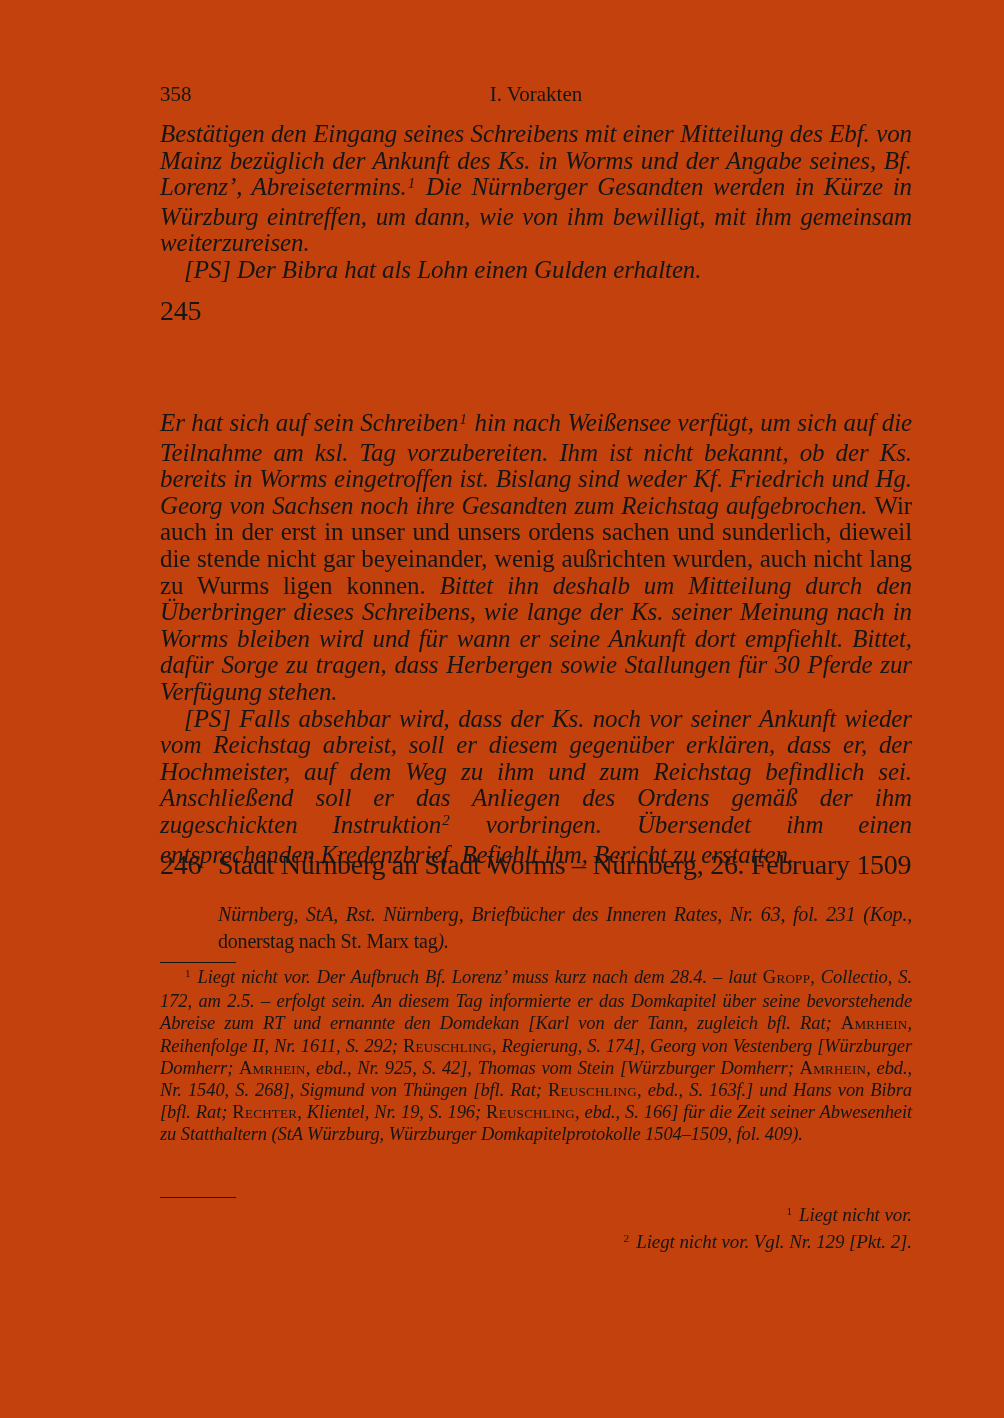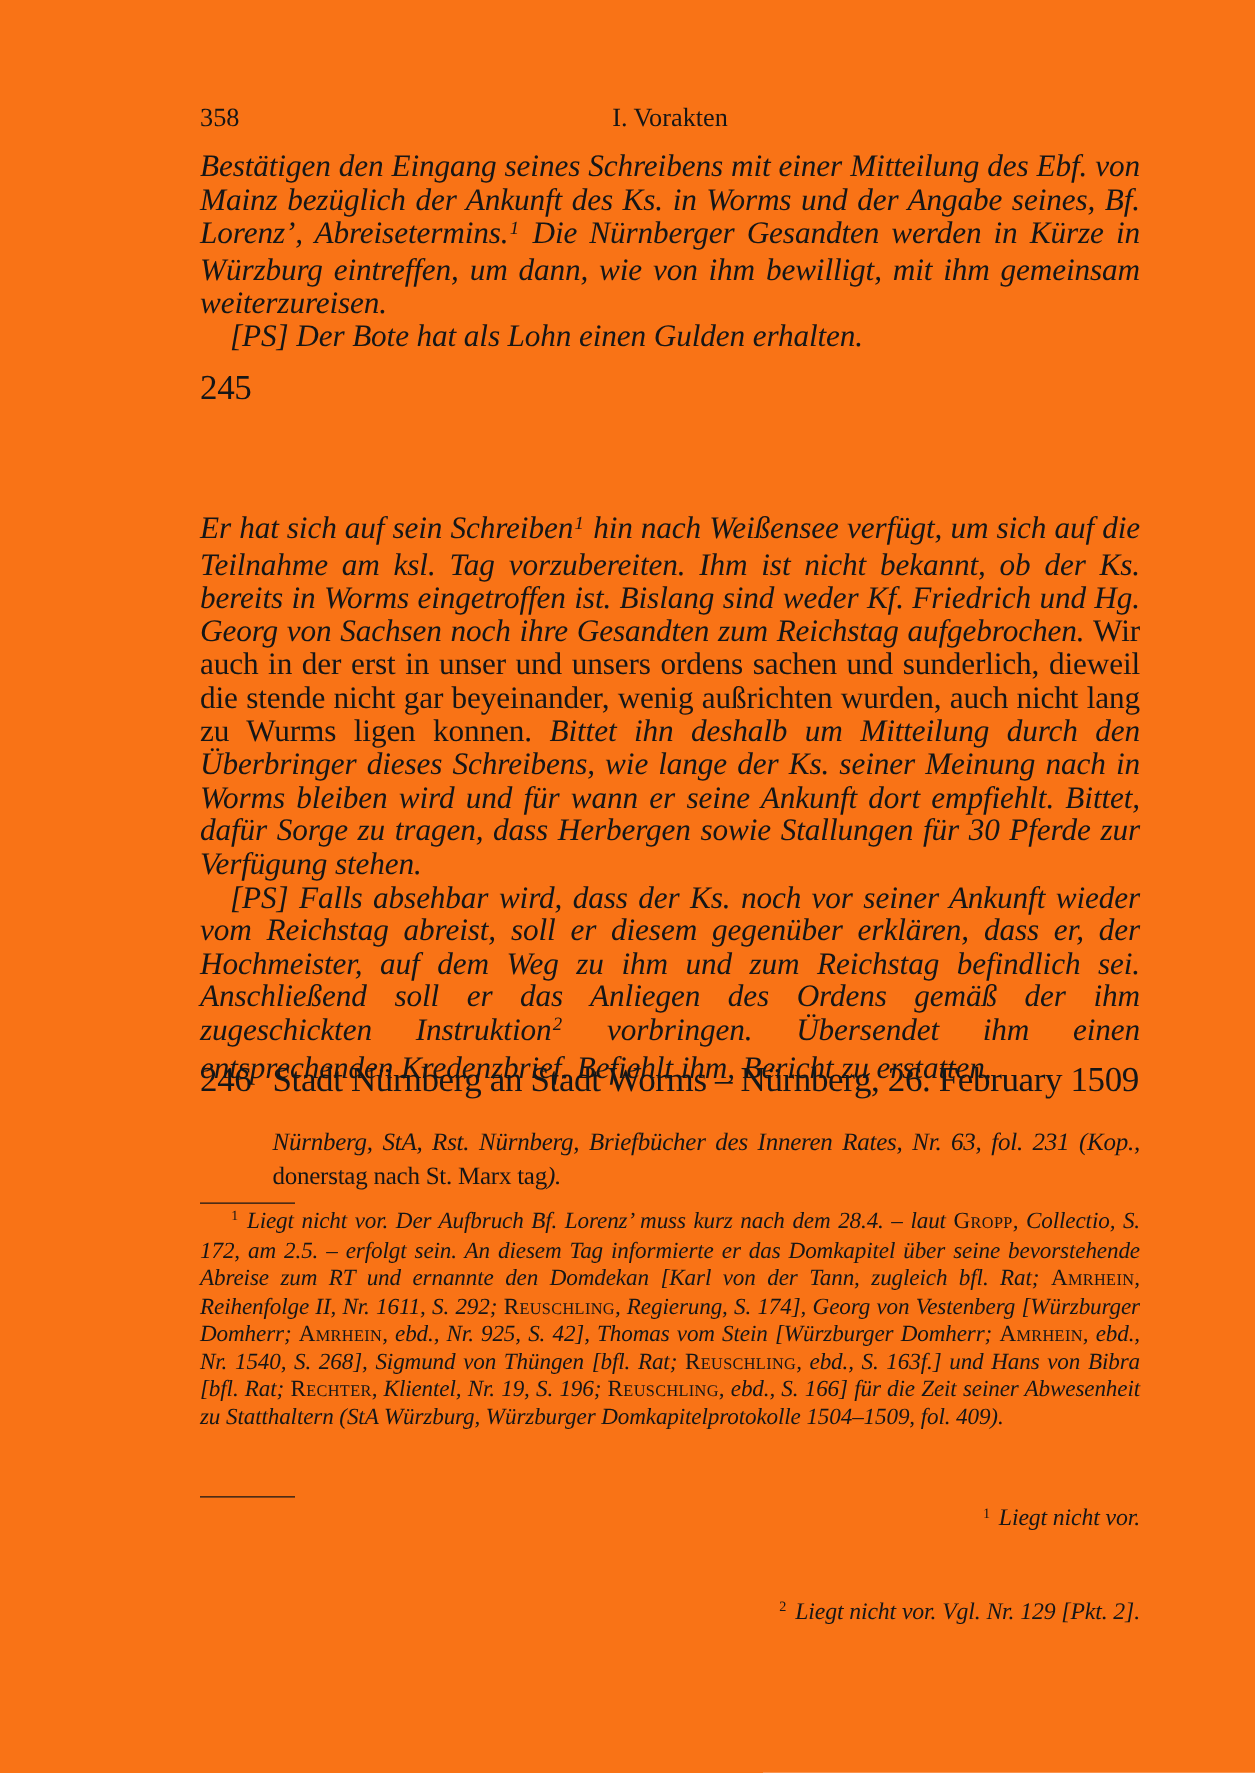--- a/index.html
+++ b/index.html
@@ -4,21 +4,21 @@
 <style>
   html,body{margin:0;padding:0;}
   body{
     width:1004px;height:1418px;
     background:#ffffff;
     font-family:"Liberation Serif", serif;
     color:#161616;
     position:relative;
     -webkit-hyphens:auto;hyphens:auto;
   }
-  .page{position:absolute;left:0;top:0;width:1004px;height:1418px;background:#f97316;}
+  .page{position:absolute;left:0;top:0;width:1004px;height:1418px;background:#c2410c;}
 
   .blk{position:absolute;left:160px;width:752px;}
 
   
   .header-row{top:82px;font-size:21px;line-height:24px;}
   .pnum{position:absolute;left:0;top:0;}
   .rhead{display:block;text-align:center;}
 
   
   p.para{margin:0;font-size:25px;line-height:26.6px;text-align:justify;letter-spacing:-0.1px;}
@@ -44,21 +44,21 @@
   .fnrule{position:absolute;left:160px;width:76px;height:0;border-top:1.6px solid #161616;}
   .rule1{top:962px;}
   .rule2{top:1197px;}
 
   
   .fn{position:absolute;left:160px;width:752px;font-size:18.5px;line-height:22.2px;
       text-align:justify;letter-spacing:-0.1px;}
   .fnlong{top:966px;text-indent:25px;}
   .fnitem{font-size:19px;line-height:24px;text-align:right;text-indent:25px;}
   .fn1{top:1203px;}
-  .fn2{top:1230px;margin-top:48px;}
+  .fn2{top:1230px;}
 
   
   .run-i{font-style:italic;}
   .run-r{font-style:normal;}
   .run-sc{font-style:normal;font-variant:small-caps;letter-spacing:0.3px;}
   .run-sup,.run-supr{font-size:0.6em;position:relative;top:-0.5em;letter-spacing:0;}
   .run-sup{font-style:italic;margin:0 1px;}
   .run-supr{font-style:normal;margin-right:7px;}
 </style>
 </head>
@@ -66,21 +66,21 @@
 
 <div class="page">
 
   <div class="blk header-row">
     <span class="pnum">358</span>
     <span class="rhead">I. Vorakten</span>
   </div>
 
   <div class="blk regest">
     <p class="para"><span class="run run-i">Bestätigen den Eingang seines Schreibens mit einer Mitteilung des Ebf. von Mainz bezüglich der Ankunft des Ks. in Worms und der Angabe seines, Bf. Lorenz’, Abreisetermins.</span><span class="run run-sup">1</span><span class="run run-i"> Die Nürnberger Gesandten werden in Kürze in Würzburg eintreffen, um dann, wie von ihm bewilligt, mit ihm gemeinsam weiterzureisen.</span></p>
-    <p class="para ps-indent"><span class="run run-i">[PS] Der Bote hat als Lohn einen Gulden erhalten.</span></p>
+    <p class="para ps-indent"><span class="run run-i">[PS] Der Bibra hat als Lohn einen Gulden erhalten.</span></p>
   </div>
 
   <div class="blk heading heading245">
     <span class="num">245</span>
   </div>
 
 
   <div class="blk body245">
     <p class="para"><span class="run run-i">Er hat sich auf sein Schreiben</span><span class="run run-sup">1</span><span class="run run-i"> hin nach Weißensee verfügt, um sich auf die Teilnahme am ksl. Tag vorzubereiten. Ihm ist nicht bekannt, ob der Ks. bereits in Worms eingetroffen ist. Bislang sind weder Kf. Friedrich und Hg. Georg von Sachsen noch ihre Gesandten zum Reichstag aufgebrochen. </span><span class="run run-r">Wir auch in der erst in unser und unsers ordens sachen und sunderlich, dieweil die stende nicht gar beyeinander, wenig außrichten wurden, auch nicht lang zu Wurms ligen konnen. </span><span class="run run-i">Bittet ihn deshalb um Mitteilung durch den Überbringer dieses Schreibens, wie lange der Ks. seiner Meinung nach in Worms bleiben wird und für wann er seine Ankunft dort empfiehlt. Bittet, dafür Sorge zu tragen, dass Herbergen sowie Stallungen für 30 Pferde zur Verfügung stehen.</span></p>
     <p class="para ps-indent"><span class="run run-i">[PS] Falls absehbar wird, dass der Ks. noch vor seiner Ankunft wieder vom Reichstag abreist, soll er diesem gegenüber erklären, dass er, der Hochmeister, auf dem Weg zu ihm und zum Reichstag befindlich sei. Anschließend soll er das Anliegen des Ordens gemäß der ihm zugeschickten Instruktion</span><span class="run run-sup">2</span><span class="run run-i"> vorbringen. Übersendet ihm einen entsprechenden Kredenzbrief. Befiehlt ihm, Bericht zu erstatten.</span></p>

